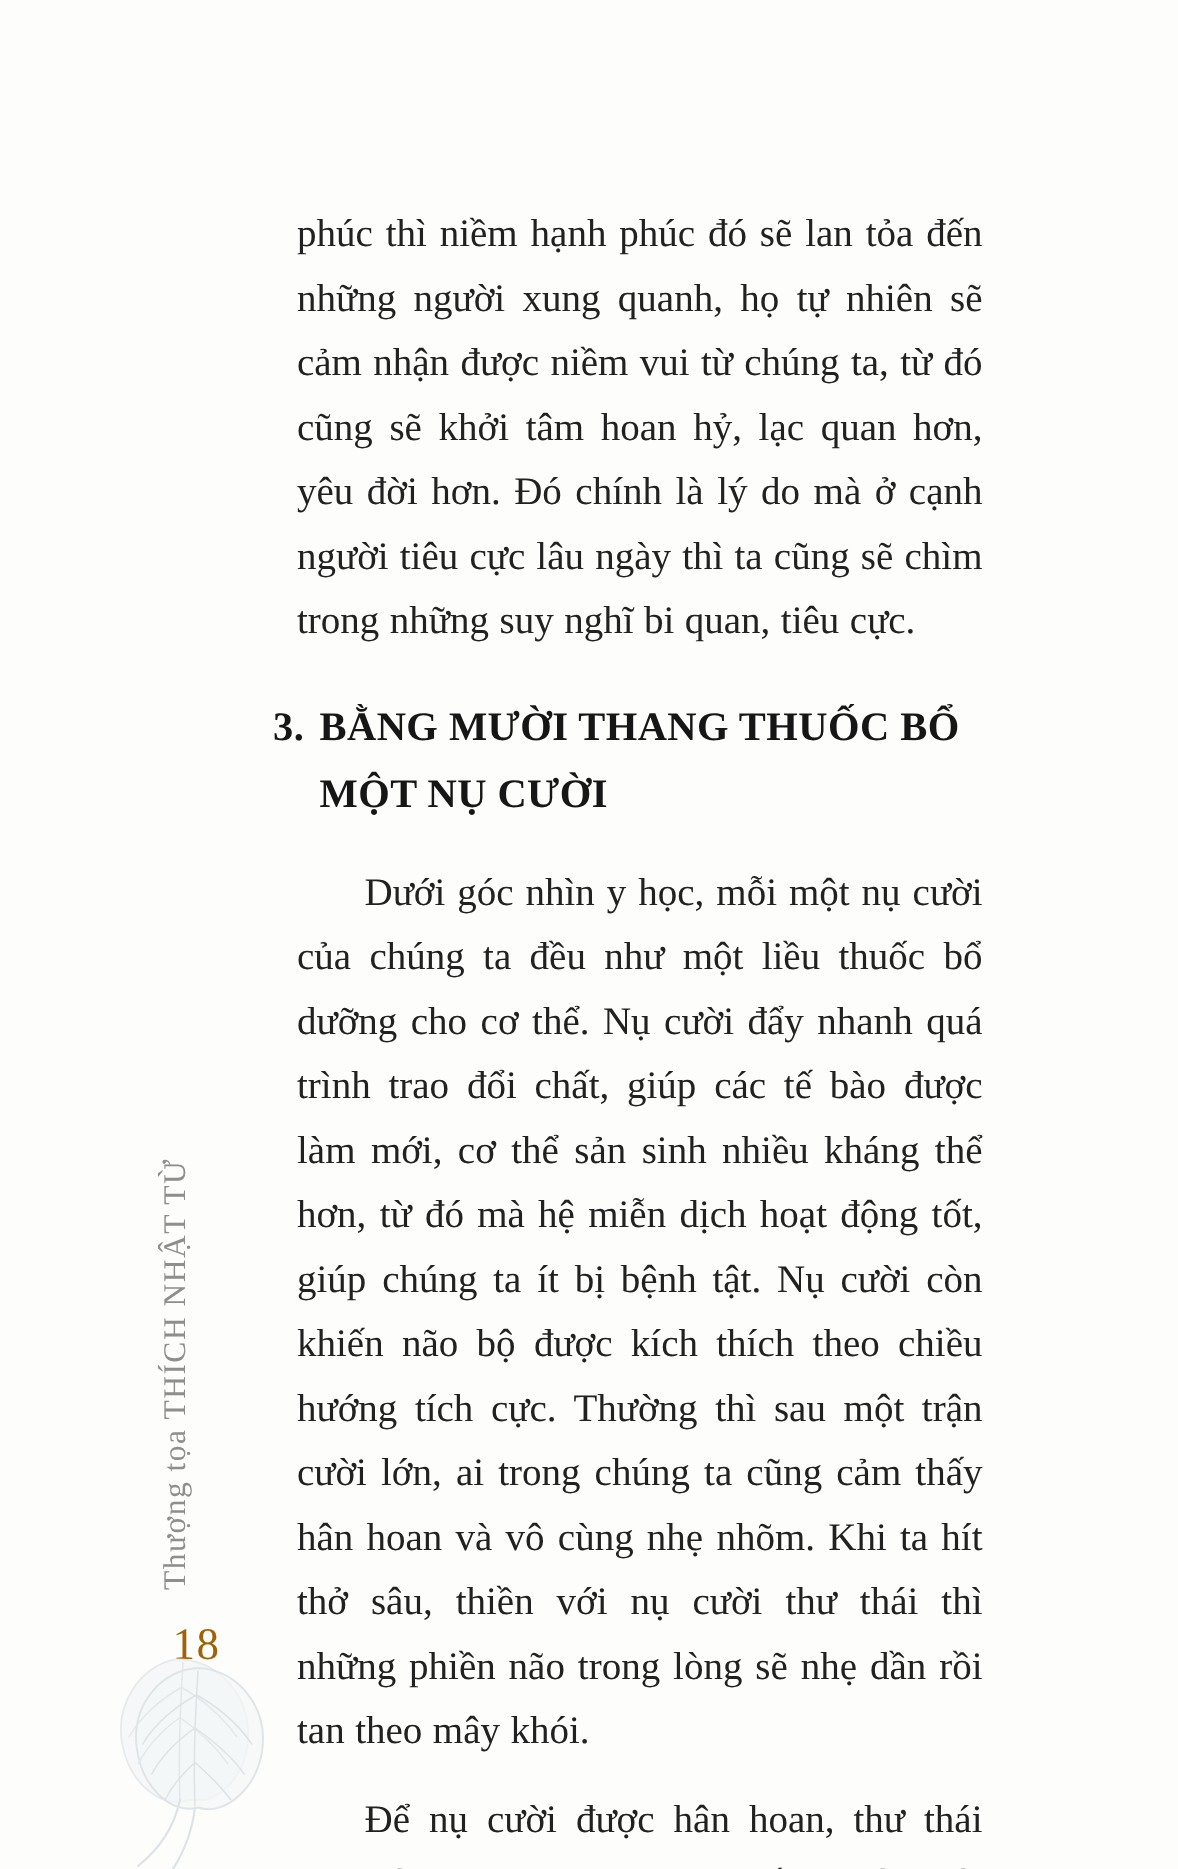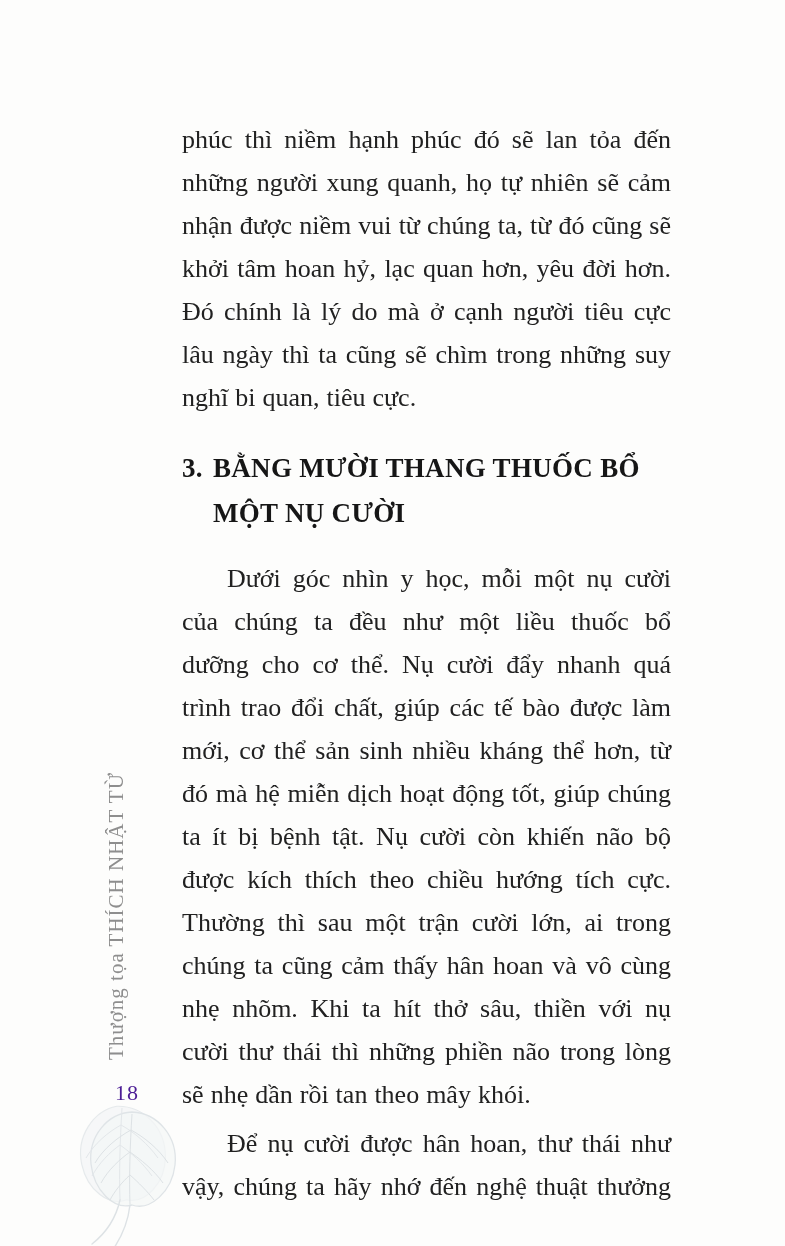--- a/index.html
+++ b/index.html
@@ -23,21 +23,21 @@
     position: absolute;
     left: 182px;
     top: 118px;
     width: 489px;
   }
   .body-par {
     font-size: 26px;
     line-height: 43px;
     text-align: justify;
     color: #212121;
-    margin: 0;
+    margin: 16px;
     word-spacing: 0.5px;
   }
   .body-par.indent { text-indent: 45px; }
   .body-par.justify-last { text-align-last: justify; }
   .par-gap { margin-top: 6px; }
 
   
   .heading {
     display: flex;
     align-items: flex-start;
@@ -70,22 +70,22 @@
     letter-spacing: 1px;
     color: #8e8e8e;
     white-space: nowrap;
   }
 
   
   .page-number {
     position: absolute;
     left: 115px;
     top: 1080px;
-    font-size: 22px;
-    color: #4c1d95;
+    font-size: 30px;
+    color: #a16207;
     letter-spacing: 1px;
   }
 
   
   .leaf-watermark {
     position: absolute;
     left: 70px;
     top: 1100px;
     width: 120px;
     height: 150px;

